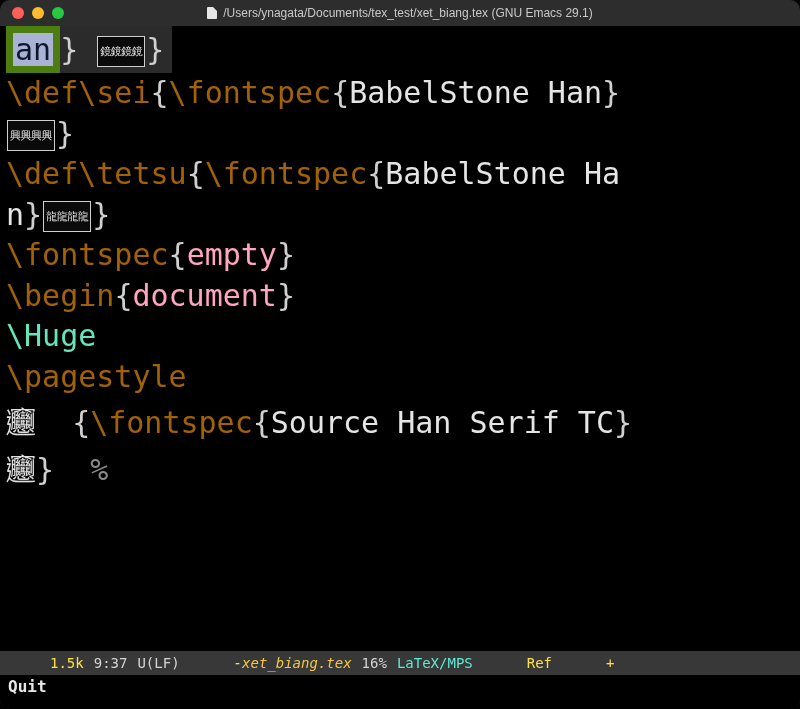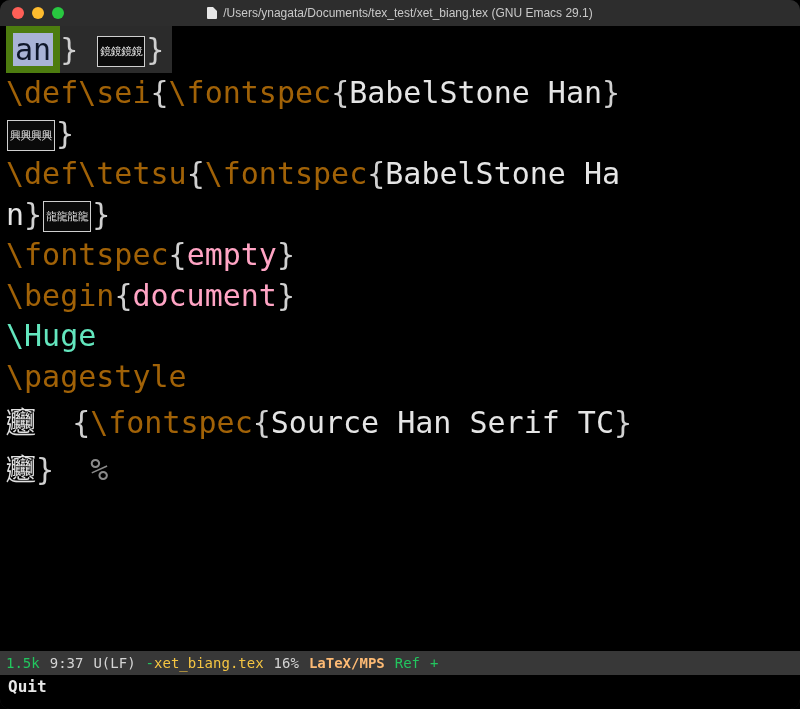--- a/index.html
+++ b/index.html
@@ -118,23 +118,23 @@
     color: #d4d4d4;
     font-size: 14px;
     display: flex;
     align-items: center;
     padding: 0 6px;
     gap: 10px;
     flex-shrink: 0;
     white-space: nowrap;
     overflow: hidden;
   }
-  .ml-buf { color: #f5c542; }
-  .ml-mode { color: #fdba74; font-weight: 700; }
-  .ml-dim { color: #22c55e; }
+  .ml-buf { color: #f5c542; font-style: italic; }
+  .ml-mode { color: #5eead4; font-weight: 400; }
+  .ml-dim { color: #fde047; margin-left: 44px; }
   .ml-right { margin-left: auto; display: flex; gap: 12px; align-items: center;}
   
   .minibuffer {
     height: 34px;
     background: #000;
     color: #e8e8e8;
     font-size: 16px;
     padding: 2px 8px;
     flex-shrink: 0;
     font-weight: bold;

